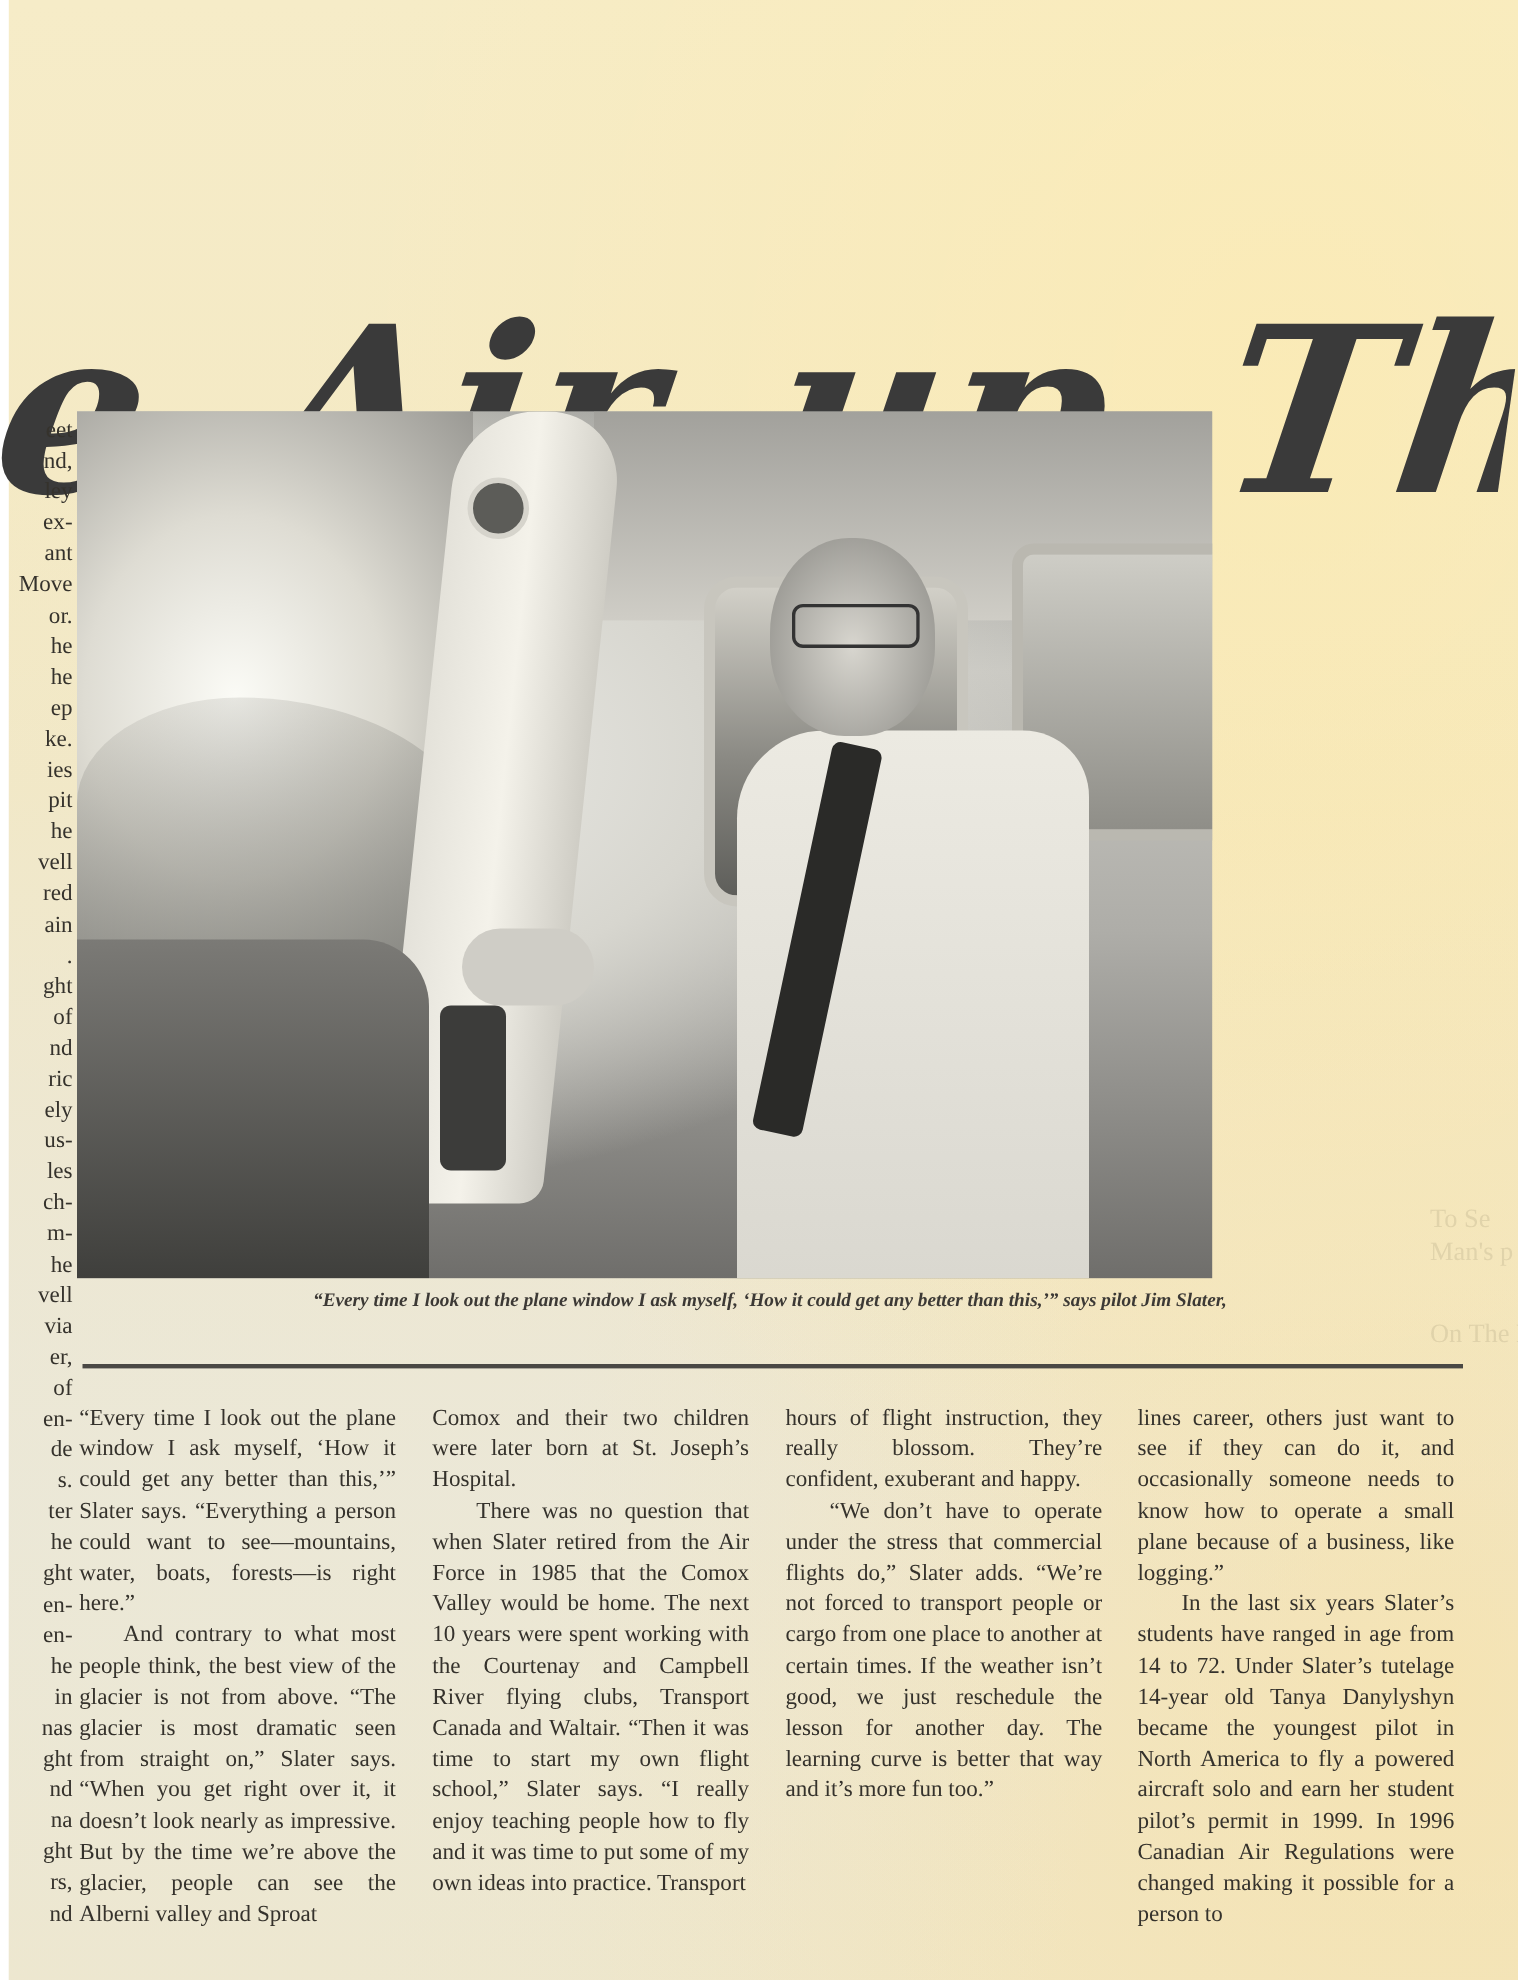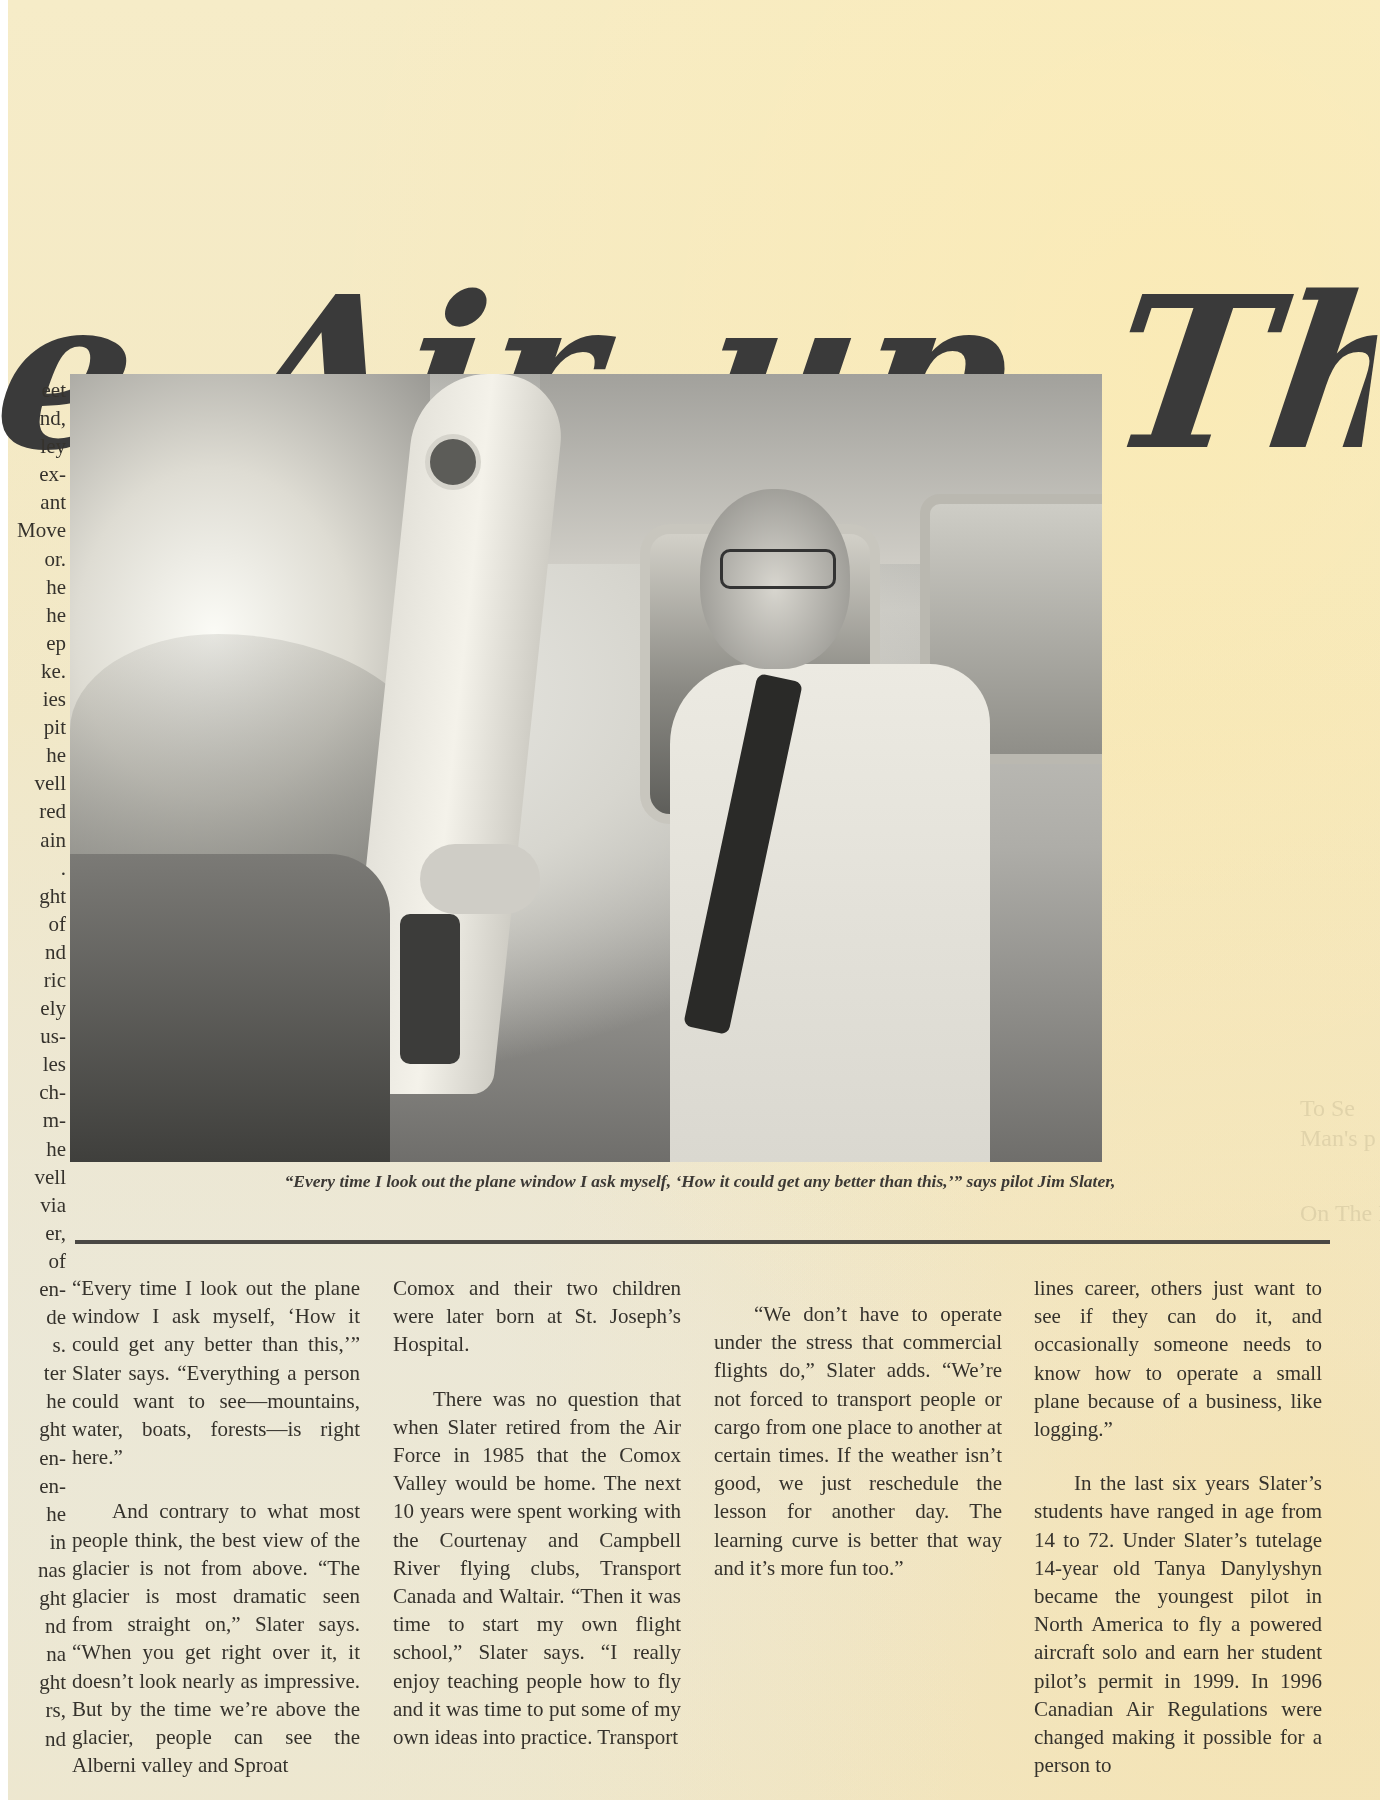--- a/index.html
+++ b/index.html
@@ -117,21 +117,21 @@
     position: absolute; left: 75px; top: 1240px; width: 1255px; height: 4px;
     background: #4a4844;
   }
 
   .col {
     position: absolute; top: 1274px; width: 288px;
     font-size: 21px; line-height: 28.2px; color: #35322c;
     text-align: justify;
   }
   .col p { margin: 0; }
-  .col p.indent { text-indent: 40px; margin-top: 26px; }
+  .col p.indent { text-indent: 40px; }
   .c1 { left: 72px; }
   .c2 { left: 393px; }
   .c3 { left: 714px; }
   .c4 { left: 1034px; }
 
   .right-strip {
     position: absolute; left: 1380px; top: 0; width: 11px; height: 1800px; background: #ffffff;
   }
   .ghost {
     position: absolute; left: 1300px; width: 90px; font-size: 24px; color: rgba(80,70,50,0.12);
@@ -231,20 +231,21 @@
 
 <div class="col c1">
   <p>“Every time I look out the plane window I ask myself, ‘How it could get any better than this,’” Slater says. “Everything a person could want to see—mountains, water, boats, forests—is right here.”</p>
   <p class="indent">And contrary to what most people think, the best view of the glacier is not from above. “The glacier is most dramatic seen from straight on,” Slater says. “When you get right over it, it doesn’t look nearly as impressive. But by the time we’re above the glacier, people can see the Alberni valley and Sproat</p>
 </div>
 <div class="col c2">
   <p>Comox and their two children were later born at St. Joseph’s Hospital.</p>
   <p class="indent">There was no question that when Slater retired from the Air Force in 1985 that the Comox Valley would be home. The next 10 years were spent working with the Courtenay and Campbell River flying clubs, Transport Canada and Waltair. “Then it was time to start my own flight school,” Slater says. “I really enjoy teaching people how to fly and it was time to put some of my own ideas into practice. Transport</p>
 </div>
 <div class="col c3">
+  <p>hours of flight instruction, they really blossom. They’re confident, exuberant and happy.</p>
   <p class="indent">“We don’t have to operate under the stress that commercial flights do,” Slater adds. “We’re not forced to transport people or cargo from one place to another at certain times. If the weather isn’t good, we just reschedule the lesson for another day. The learning curve is better that way and it’s more fun too.”</p>
 </div>
 <div class="col c4">
   <p>lines career, others just want to see if they can do it, and occasionally someone needs to know how to operate a small plane because of a business, like logging.”</p>
   <p class="indent">In the last six years Slater’s students have ranged in age from 14 to 72. Under Slater’s tutelage 14-year old Tanya Danylyshyn became the youngest pilot in North America to fly a powered aircraft solo and earn her student pilot’s permit in 1999. In 1996 Canadian Air Regulations were changed making it possible for a person to</p>
 </div>
 
 <div class="right-strip"></div>
 
 </body></html>

